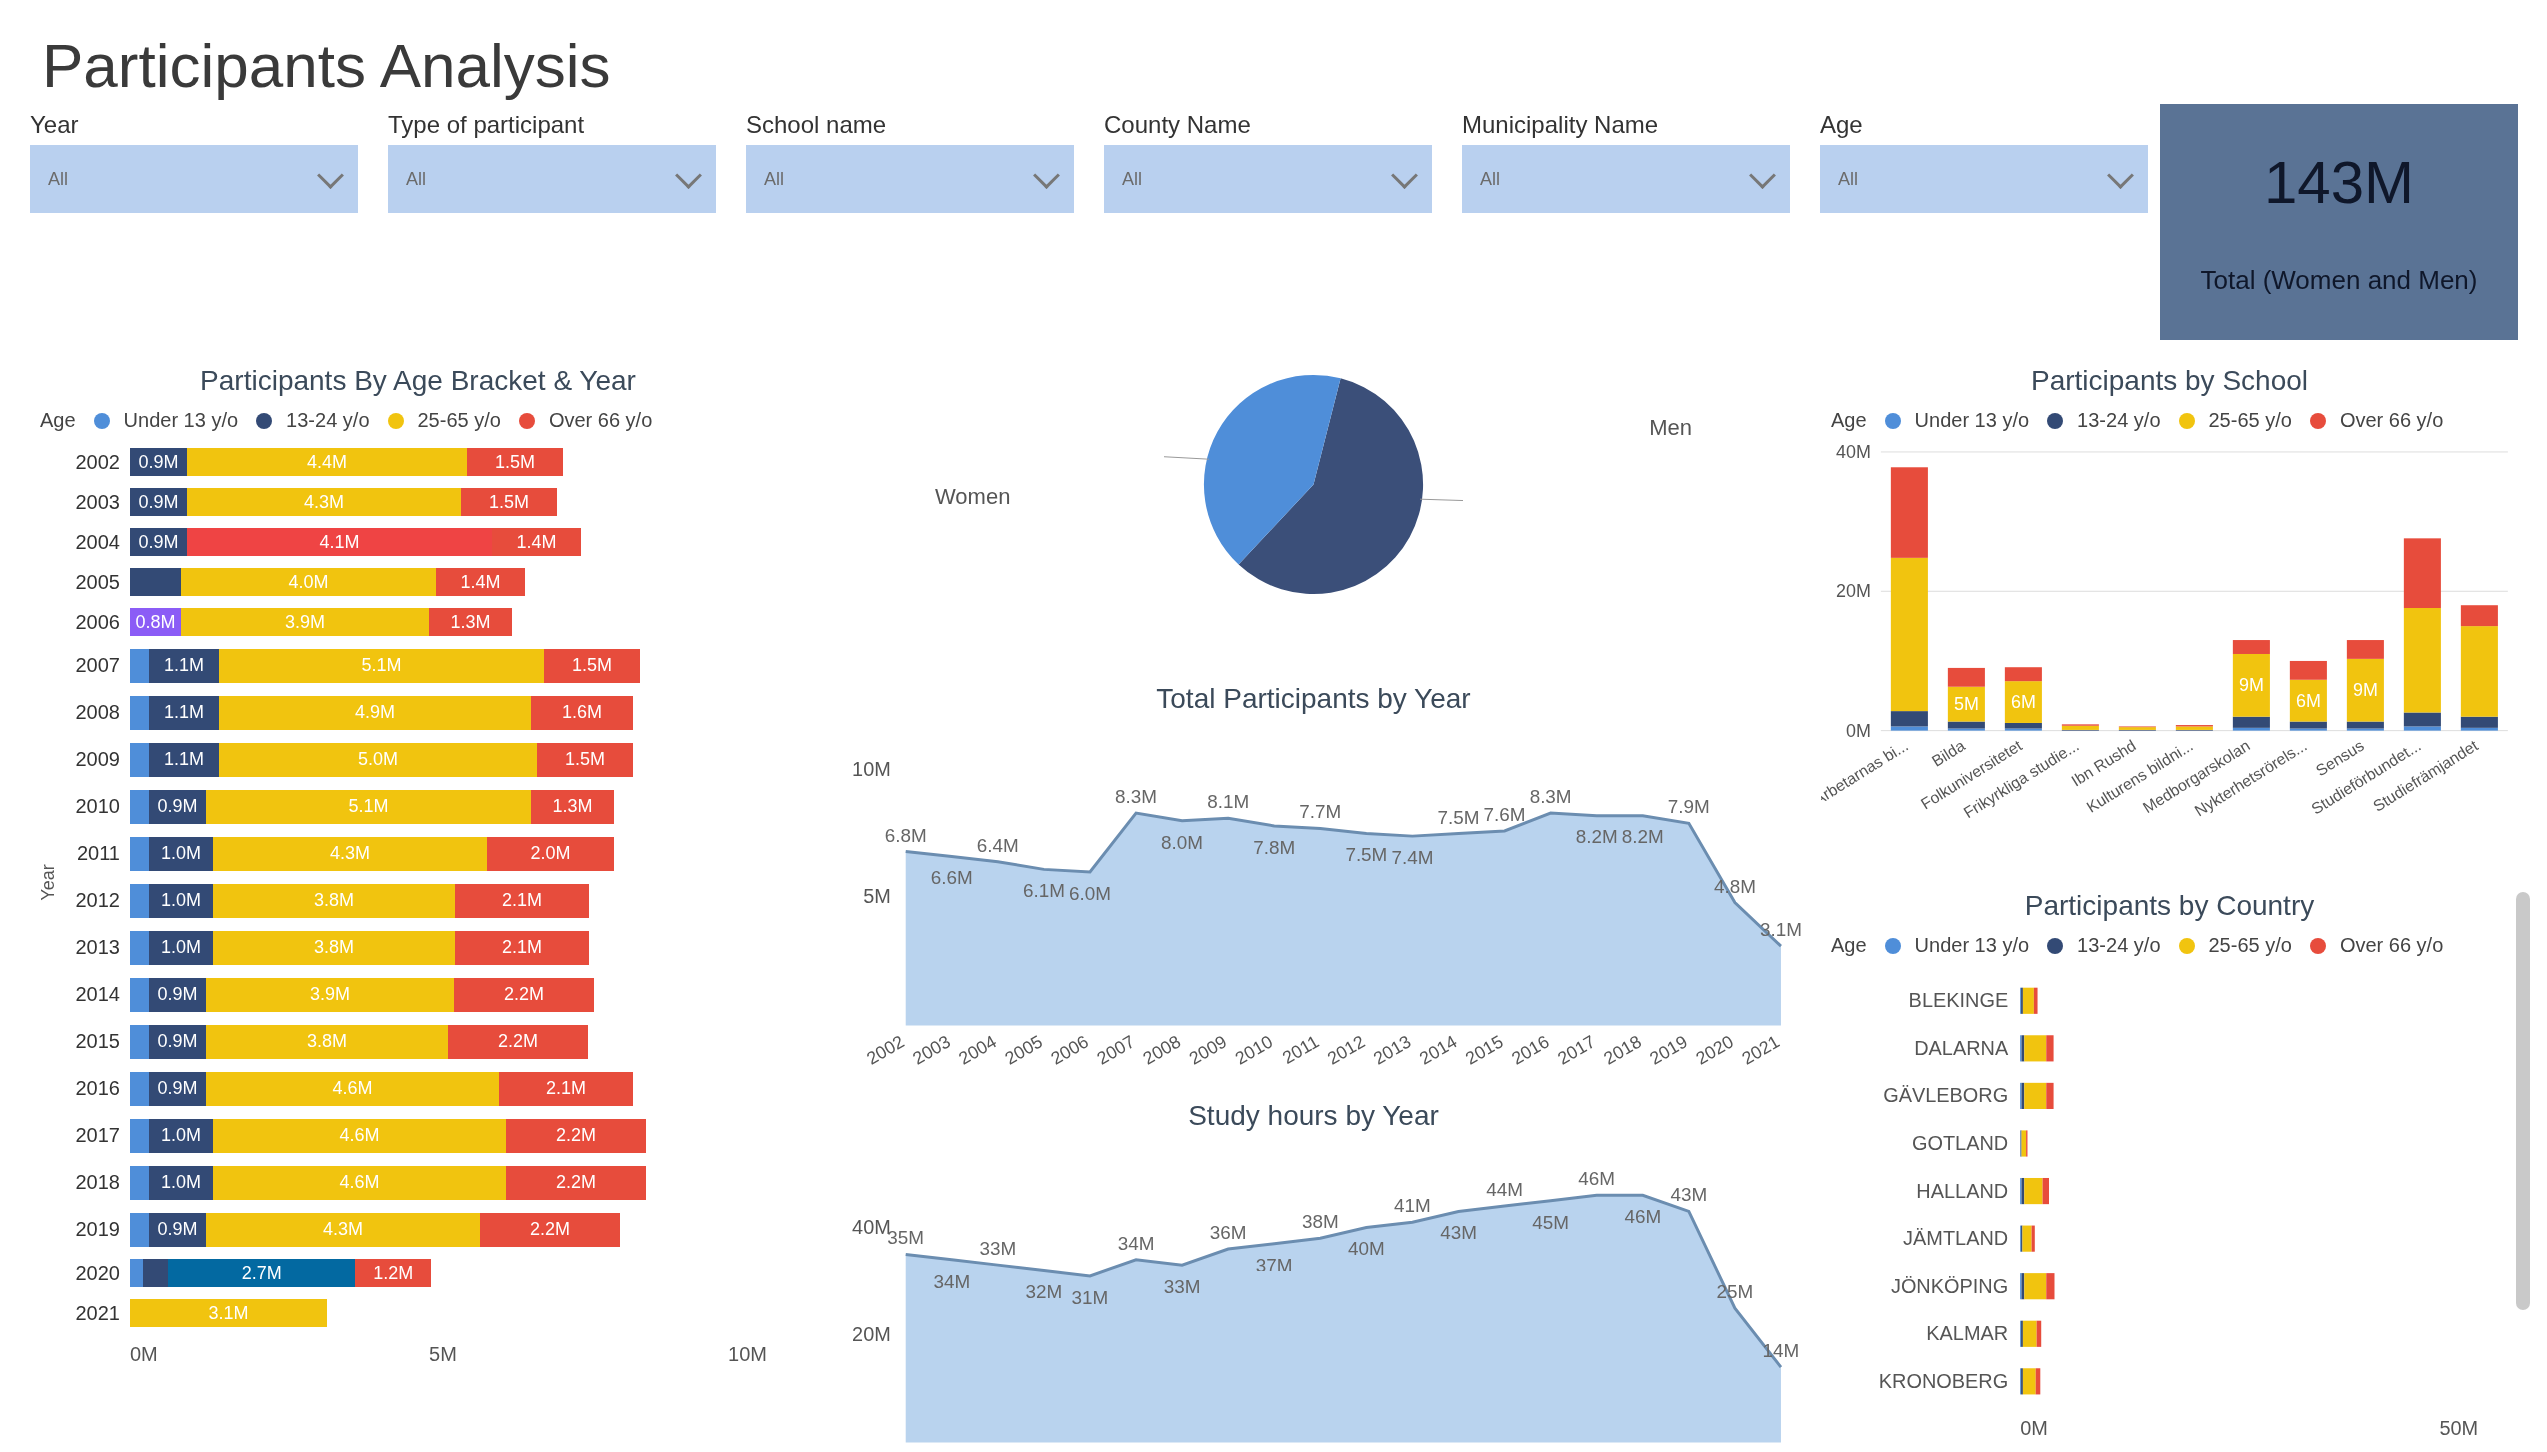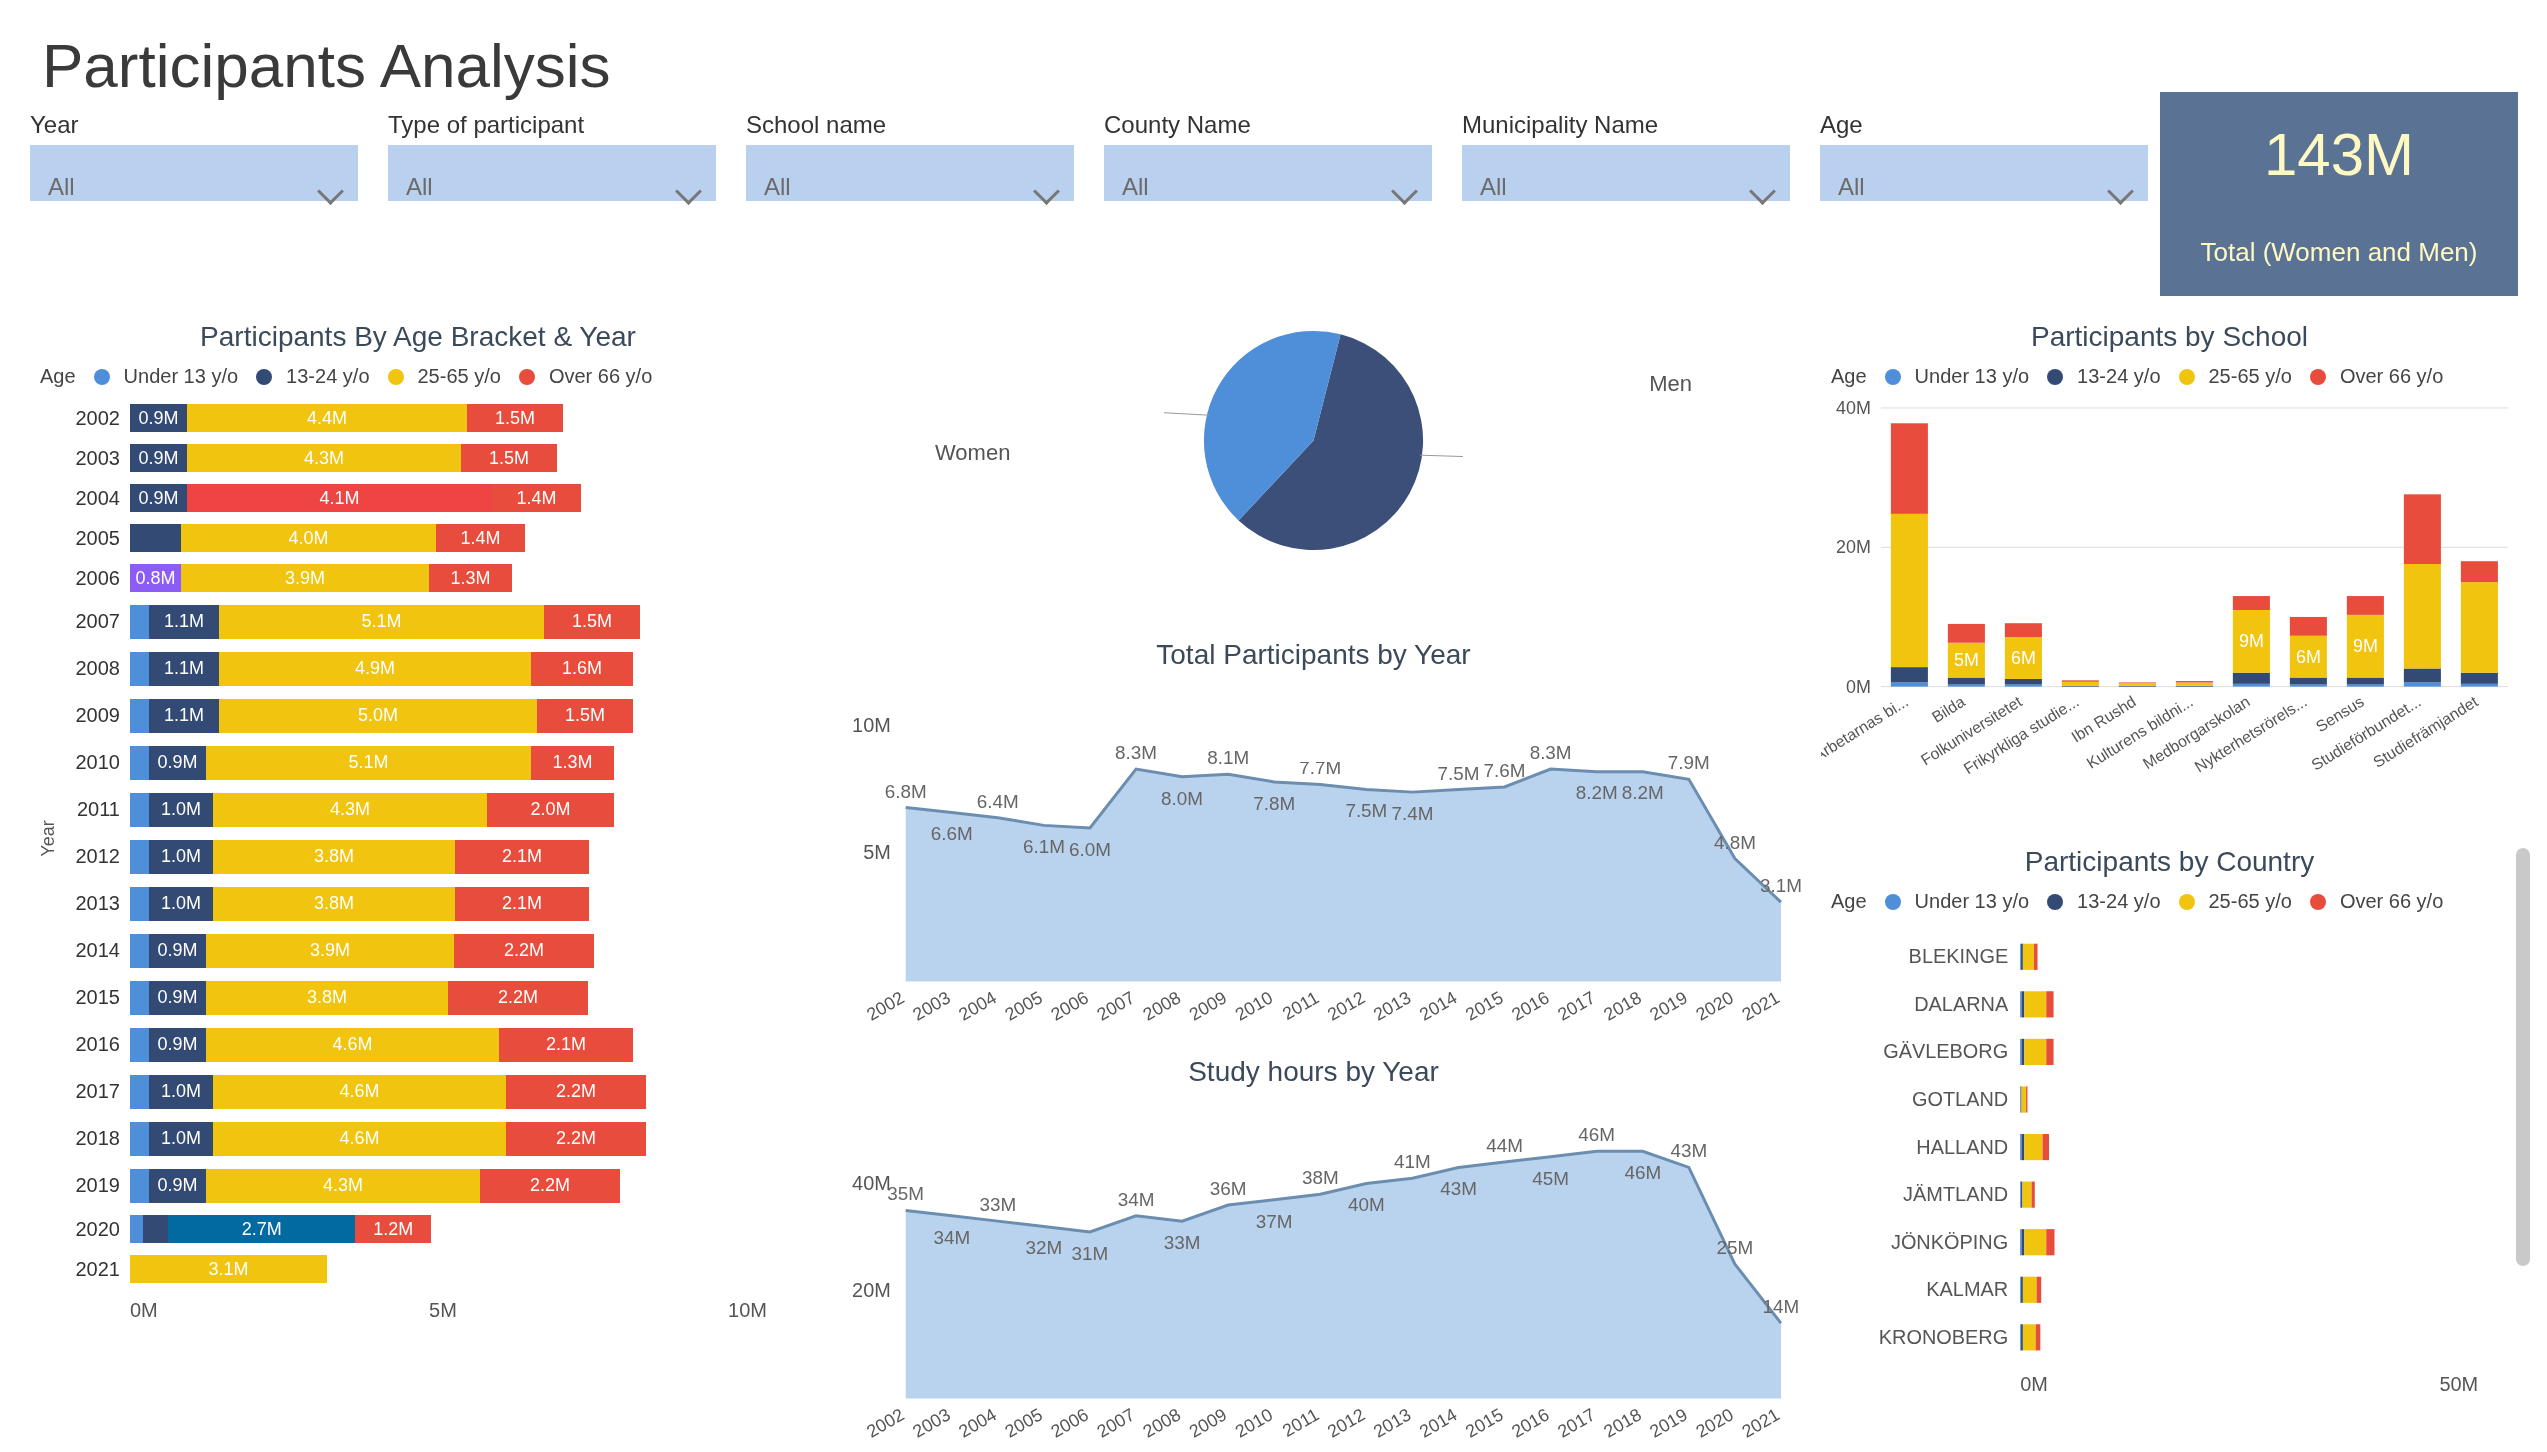--- a/index.html
+++ b/index.html
@@ -34,46 +34,46 @@
     display: flex;
     flex-direction: column;
     width: 328px;
   }
   .filter-label {
     font-size: 24px;
     color: #333;
     margin-bottom: 6px;
   }
   .slicer {
-    height: 56px;
+    height: 68px;
     background: #b9d0ef;
     color: #6b6b6b;
     display: flex;
-    align-items: flex-end;
+    align-items: center;
     justify-content: space-between;
     padding: 0 18px;
-    font-size: 24px;
+    font-size: 18px;
   }
   .chevron {
     width: 16px;
     height: 16px;
     border-right: 3px solid #777;
     border-bottom: 3px solid #777;
     transform: rotate(45deg);
     margin-top: -8px;
   }
 
   
   .kpi {
     width: 358px;
-    height: 204px;
+    height: 236px;
     margin-left: auto;
     margin-top: -109px;
     background: #5a7395;
-    color: #fef9c3;
+    color: #0f172a;
     text-align: center;
     display: flex;
     flex-direction: column;
     justify-content: center;
   }
   .kpi-value {
     font-size: 60px;
     font-weight: 500;
   }
   .kpi-label {

